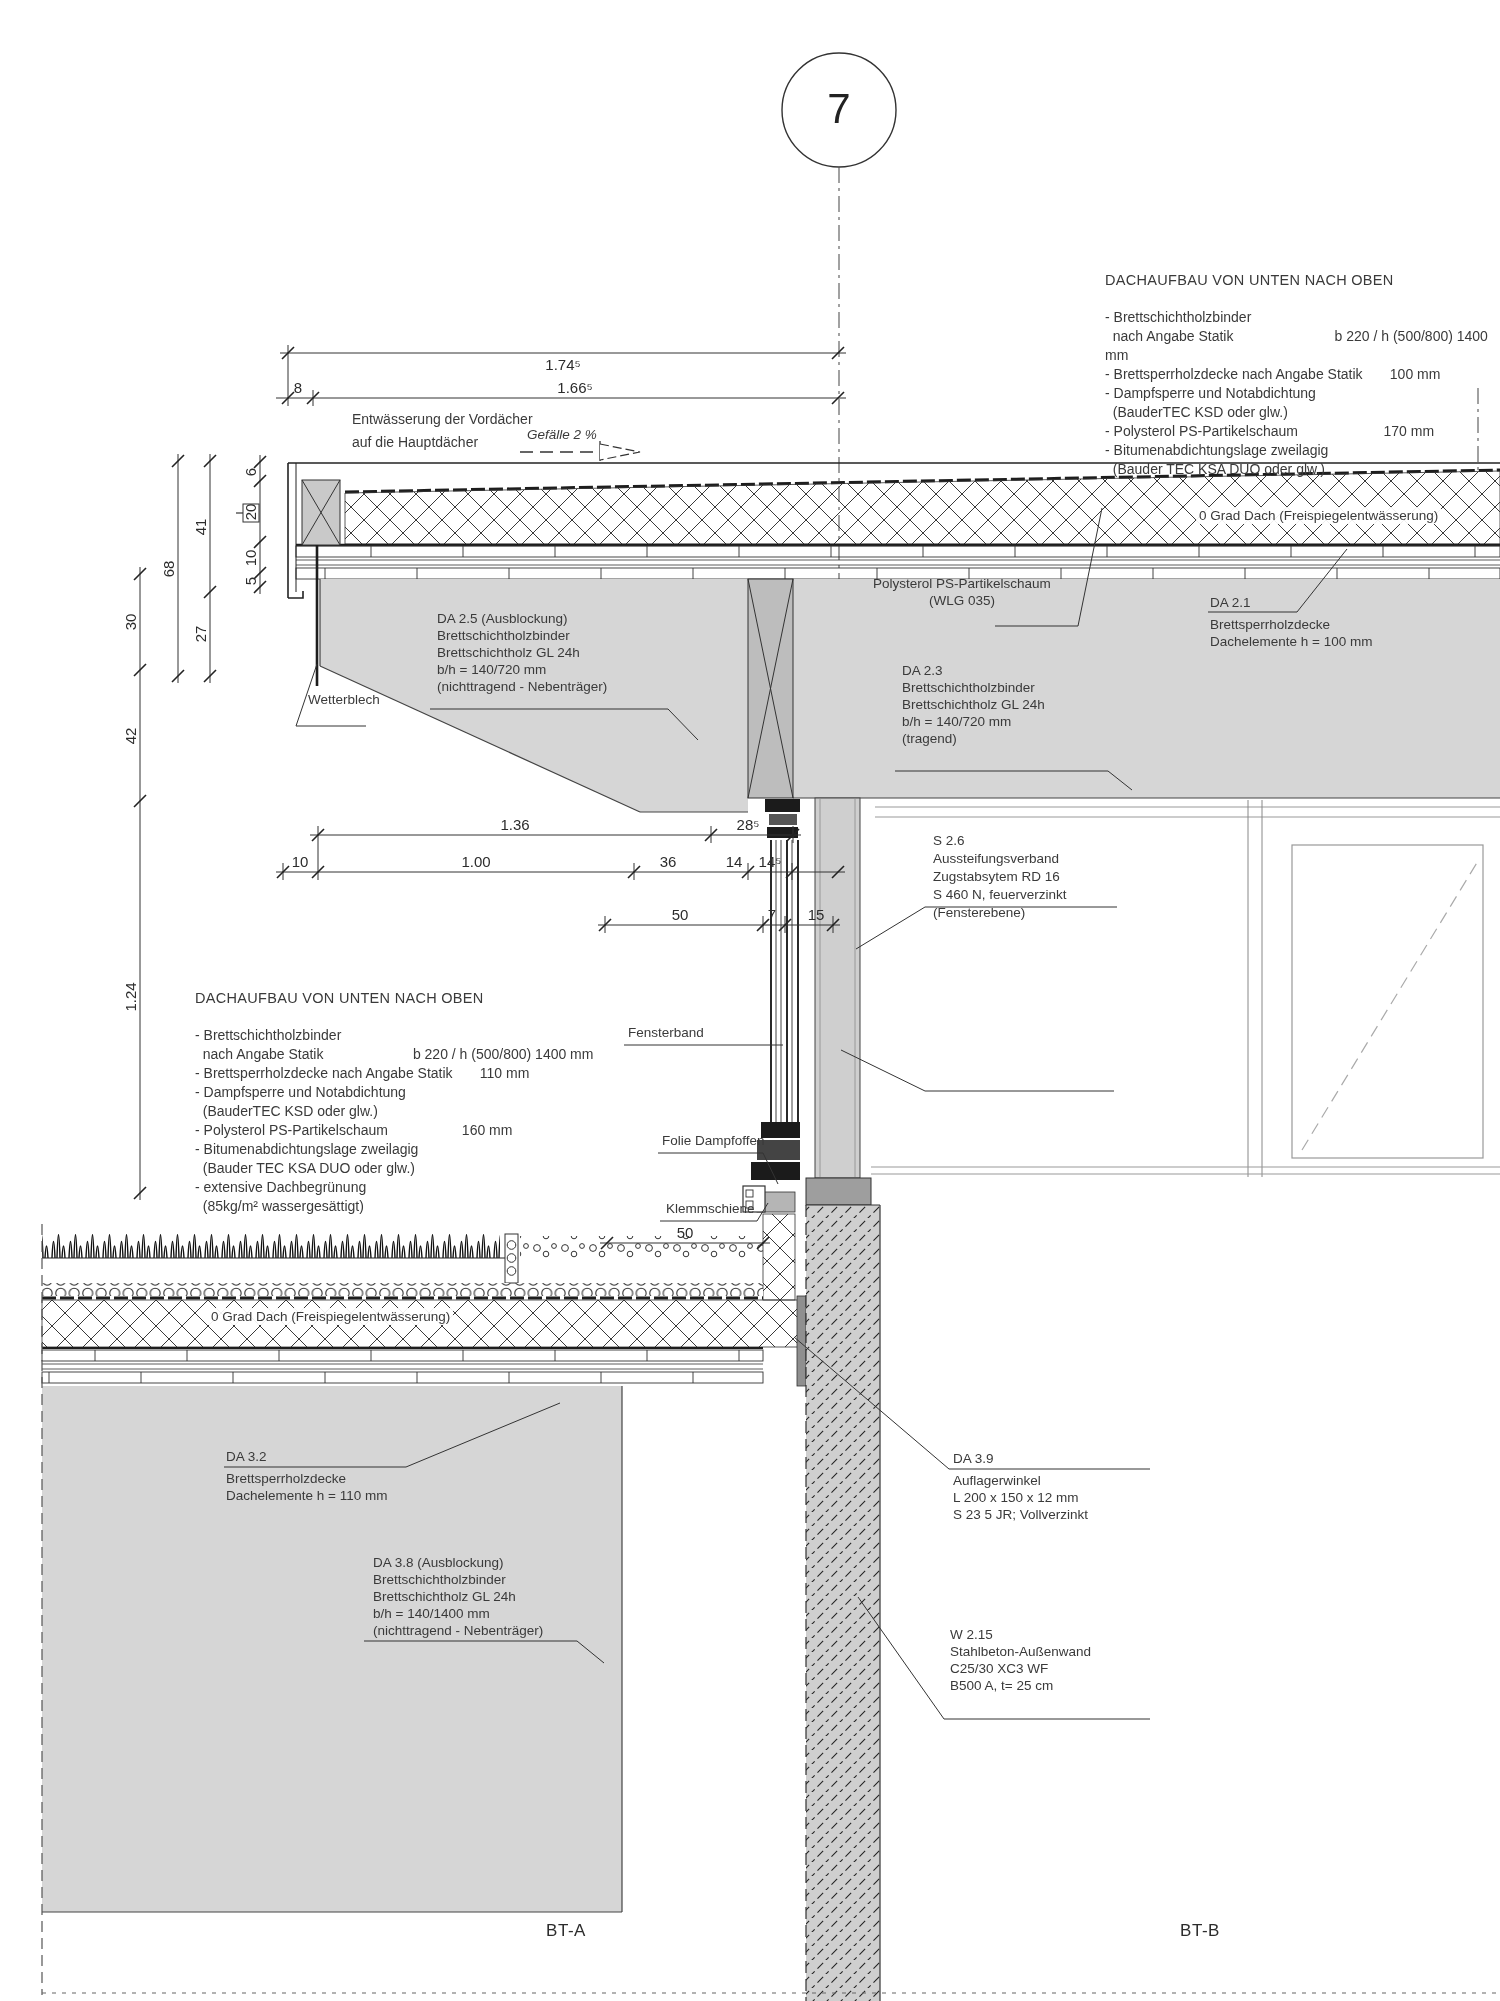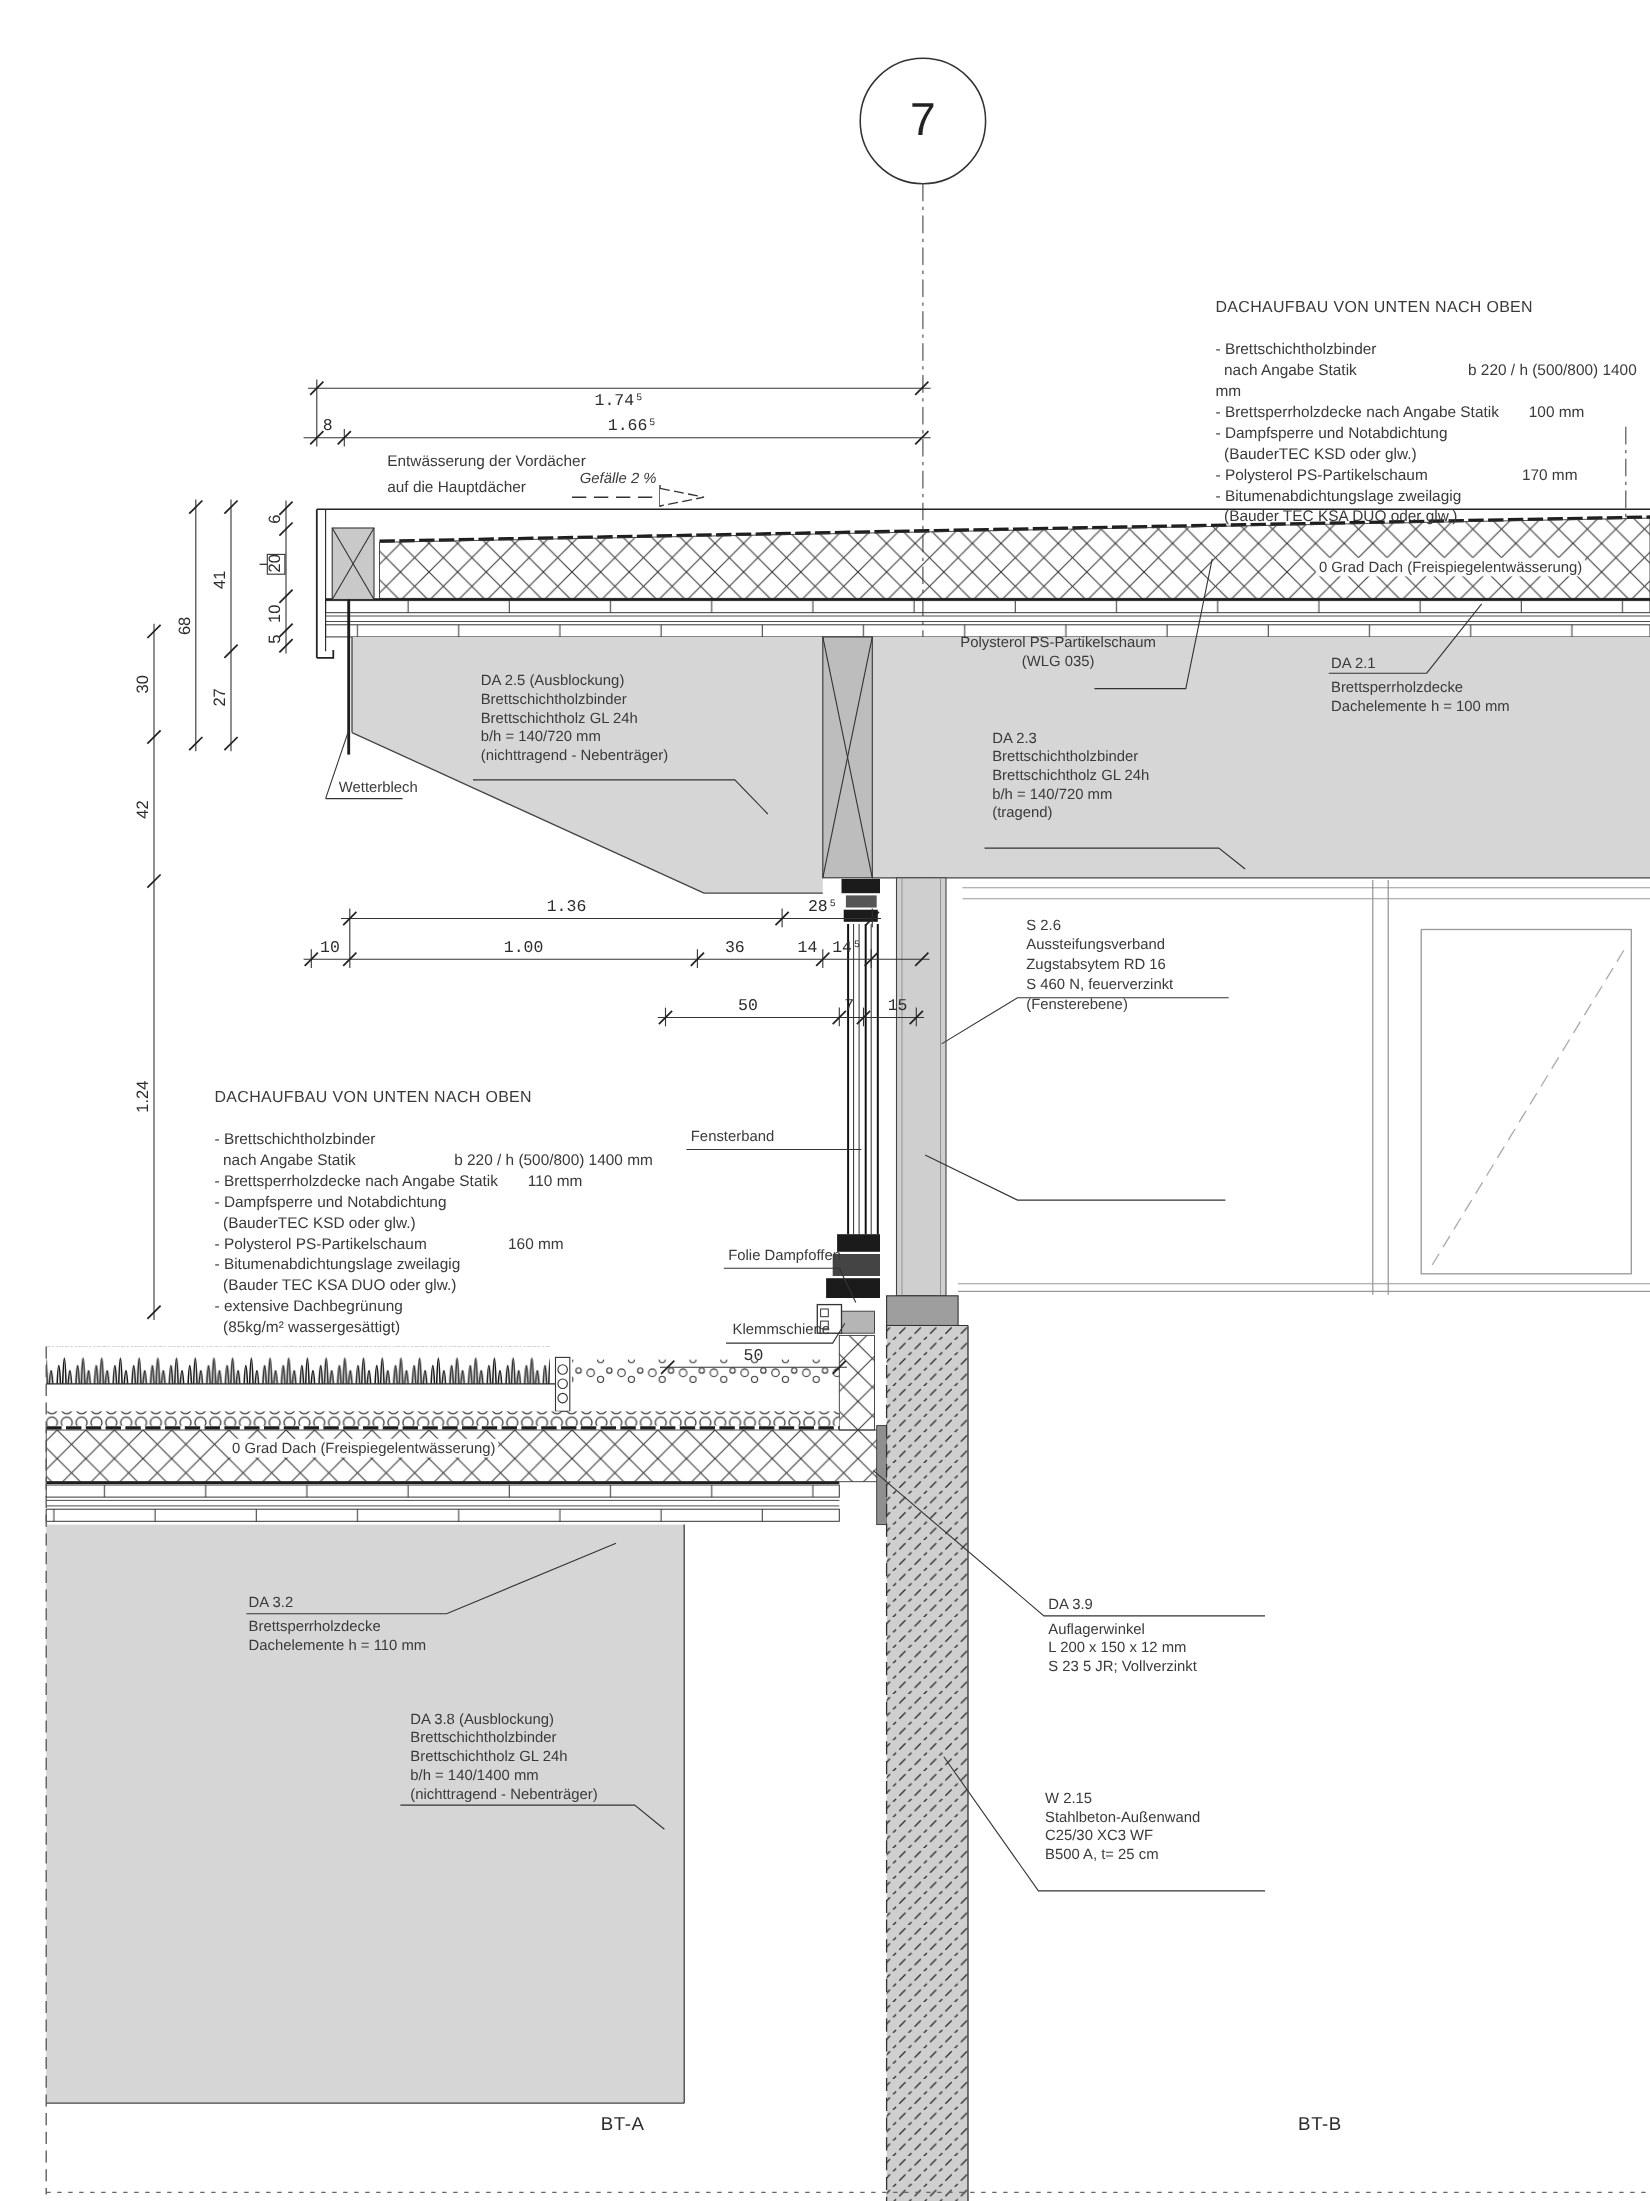--- a/index.html
+++ b/index.html
@@ -2,21 +2,21 @@
 <html><head>
 <meta charset="utf-8">
 <style>
   html,body{margin:0;padding:0;background:#fff;}
   #stage{position:relative;width:1500px;height:2001px;background:#fff;overflow:hidden;
          font-family:"Liberation Sans",sans-serif;color:#333;}
   #stage svg{position:absolute;left:0;top:0;}
   .lbl{position:absolute;font-size:13.5px;line-height:17px;white-space:pre-wrap;color:#3a3a3a;}
   .list{position:absolute;font-size:14px;line-height:19px;white-space:pre-wrap;color:#3a3a3a;}
   .listtitle{position:absolute;font-size:14.5px;letter-spacing:.3px;white-space:pre;color:#3a3a3a;}
-  .dim{position:absolute;font-size:15px;color:#2c2c2c;transform:translate(-50%,0);white-space:pre;font-family:Liberation Mono, monospace;}
+  .dim{position:absolute;font-size:15px;color:#2c2c2c;transform:translate(-50%,0);white-space:pre;}
   .vdim{position:absolute;font-size:15px;color:#2c2c2c;transform:translate(-50%,-50%) rotate(-90deg);white-space:pre;}
   .halo{background:rgba(255,255,255,.92);padding:0 3px;}
   .bt{position:absolute;font-size:17px;letter-spacing:.5px;color:#2c2c2c;transform:translate(-50%,-50%);}
   .circnum{position:absolute;font-size:42px;color:#222;transform:translate(-50%,-52%);}
 </style>
 </head>
 <body>
 
 <div id="stage">
 
@@ -288,21 +288,21 @@
   (BauderTEC KSD oder glw.)
 - Polysterol PS-Partikelschaum                   160 mm
 - Bitumenabdichtungslage zweilagig
   (Bauder TEC KSA DUO oder glw.)
 - extensive Dachbegrünung
   (85kg/m² wassergesättigt)</div>
 
 <div class="lbl" style="left:352px;top:408px;font-size:14px;line-height:23px;">Entwässerung der Vordächer
 auf die Hauptdächer</div>
 <div class="lbl" style="left:527px;top:426px;font-style:italic;">Gefälle 2 %</div>
-<div class="lbl" style="left:308px;top:707px;text-align:center;">Wetterblech</div>
+<div class="lbl" style="left:308px;top:691px;text-align:center;">Wetterblech</div>
 <div class="lbl" style="left:437px;top:610px;">DA 2.5 (Ausblockung)
 Brettschichtholzbinder
 Brettschichtholz GL 24h
 b/h = 140/720 mm
 (nichttragend - Nebenträger)</div>
 <div class="lbl" style="left:873px;top:575px;text-align:center;">Polysterol PS-Partikelschaum
 (WLG 035)</div>
 <div class="lbl" style="left:1210px;top:594px;">DA 2.1</div>
 <div class="lbl" style="left:1210px;top:616px;">Brettsperrholzdecke
 Dachelemente h = 100 mm</div>

